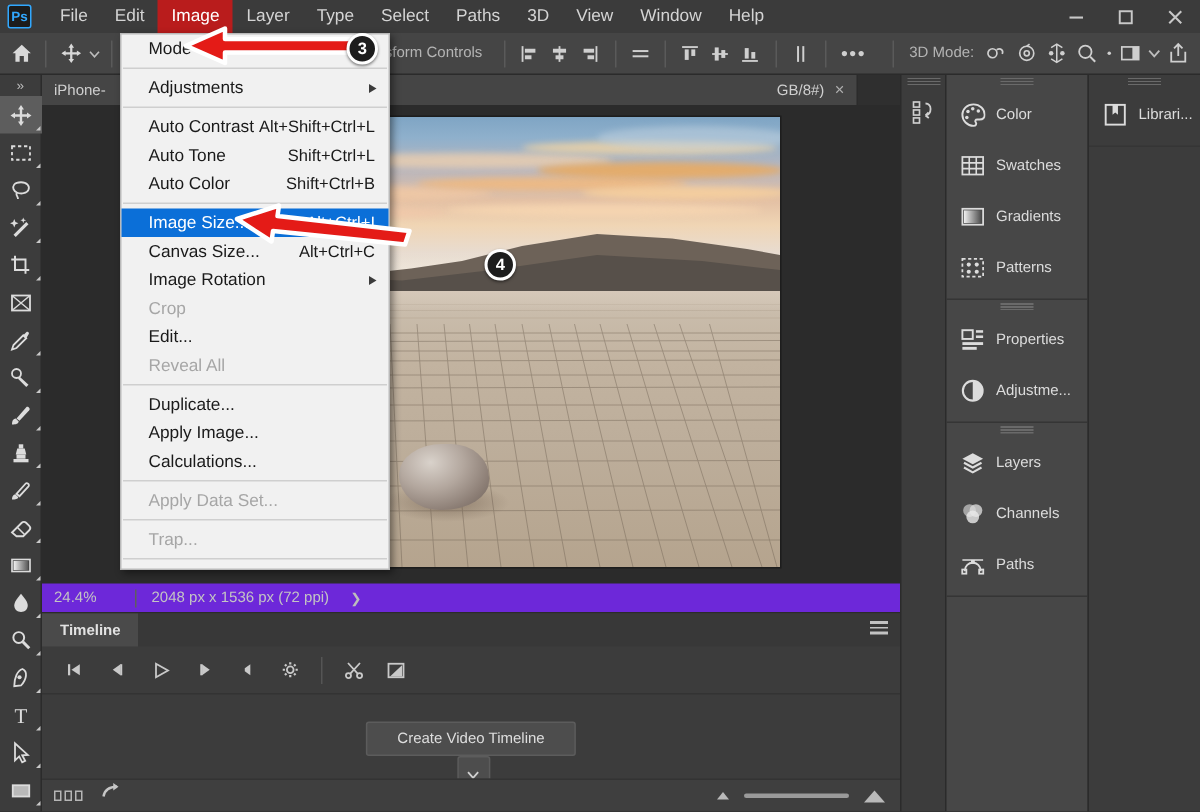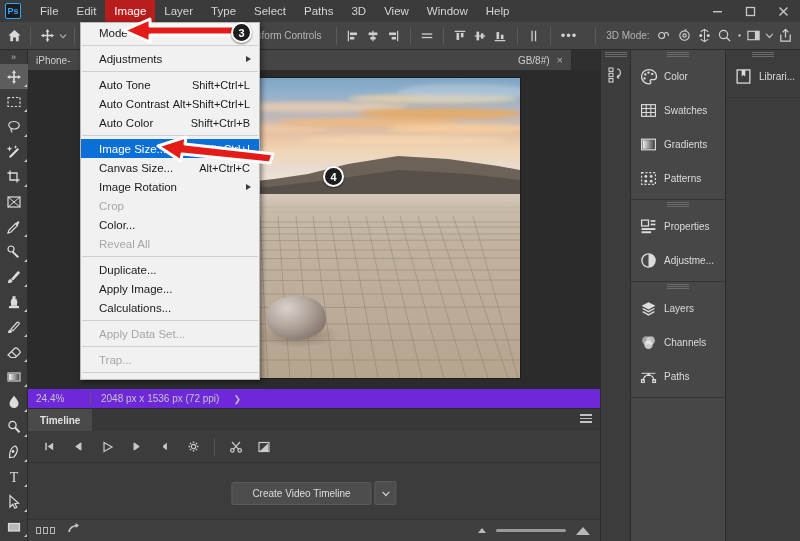--- a/index.html
+++ b/index.html
@@ -144,21 +144,21 @@
   .tl-controls{
     height:32px; display:flex; align-items:center; padding-left:8px; gap:2px;
     border-bottom:1px solid #333;
   }
   .tl-btn{ width:26px; height:26px; display:flex; align-items:center;
            justify-content:center; color:#c9c9c9; }
   .tl-sep{ width:1px; height:18px; background:#555; margin:0 6px; }
   .tl-body{ position:relative; height:56px; }
   .cvt-wrap{
     position:absolute; left:50%; top:18px; transform:translateX(-50%);
-    display:flex; align-items:center;
+    display:flex; align-items:center;flex-direction:column;
   }
   .cvt-btn{
     background:#4d4d4d; border:1px solid #5c5c5c; color:#dedede;
     font-size:10px; padding:5px 20px; border-radius:2px;
   }
   .cvt-drop{
     background:#4d4d4d; border:1px solid #5c5c5c; color:#cfcfcf;
     width:22px; height:24px; margin-left:3px; border-radius:2px;
     display:flex; align-items:center; justify-content:center; font-size:9px;
   }
@@ -849,26 +849,26 @@
           <span>Mode</span>
           <span class="sub"></span>
         </div>
         <div class="msep"></div>
         <div class="mi">
           <span>Adjustments</span>
           <span class="sub"></span>
         </div>
         <div class="msep"></div>
         <div class="mi">
+          <span>Auto Contrast</span>
+          <span class="sc">Alt+Shift+Ctrl+L</span>
+        </div>
+        <div class="mi">
           <span>Auto Tone</span>
           <span class="sc">Shift+Ctrl+L</span>
-        </div>
-        <div class="mi">
-          <span>Auto Contrast</span>
-          <span class="sc">Alt+Shift+Ctrl+L</span>
         </div>
         <div class="mi">
           <span>Auto Color</span>
           <span class="sc">Shift+Ctrl+B</span>
         </div>
         <div class="msep"></div>
         <div class="mi hl">
           <span>Image Size...</span>
           <span class="sc">Alt+Ctrl+I</span>
         </div>
@@ -877,21 +877,21 @@
           <span class="sc">Alt+Ctrl+C</span>
         </div>
         <div class="mi">
           <span>Image Rotation</span>
           <span class="sub"></span>
         </div>
         <div class="mi dis">
           <span>Crop</span>
         </div>
         <div class="mi">
-          <span>Color...</span>
+          <span>Edit...</span>
         </div>
         <div class="mi dis">
           <span>Reveal All</span>
         </div>
         <div class="msep"></div>
         <div class="mi">
           <span>Duplicate...</span>
         </div>
         <div class="mi">
           <span>Apply Image...</span>

